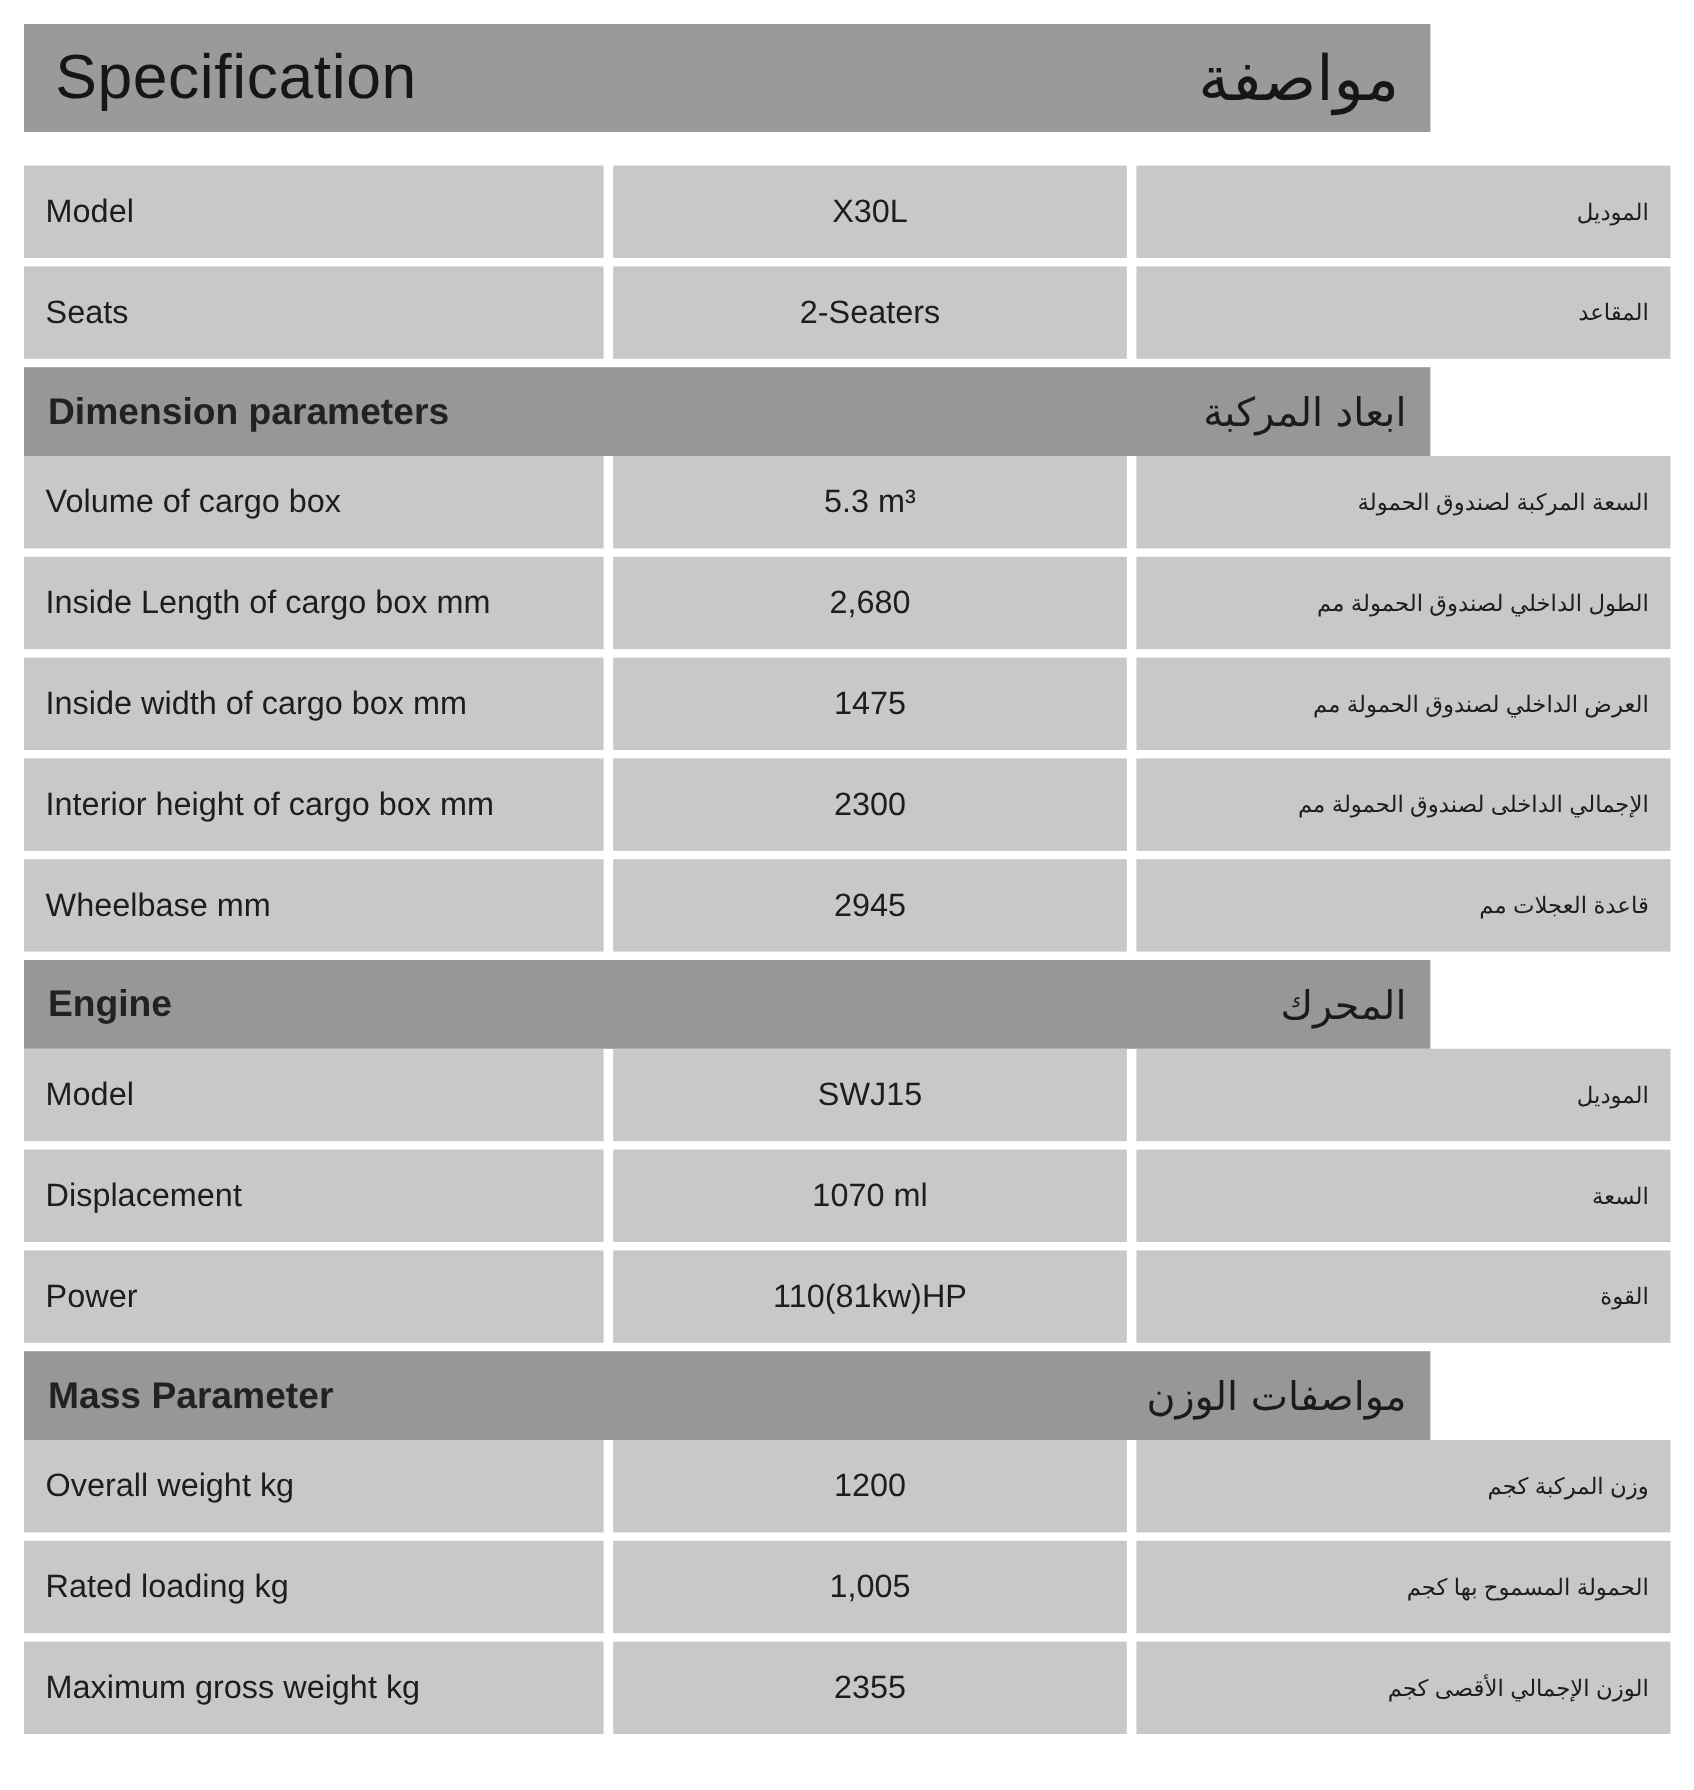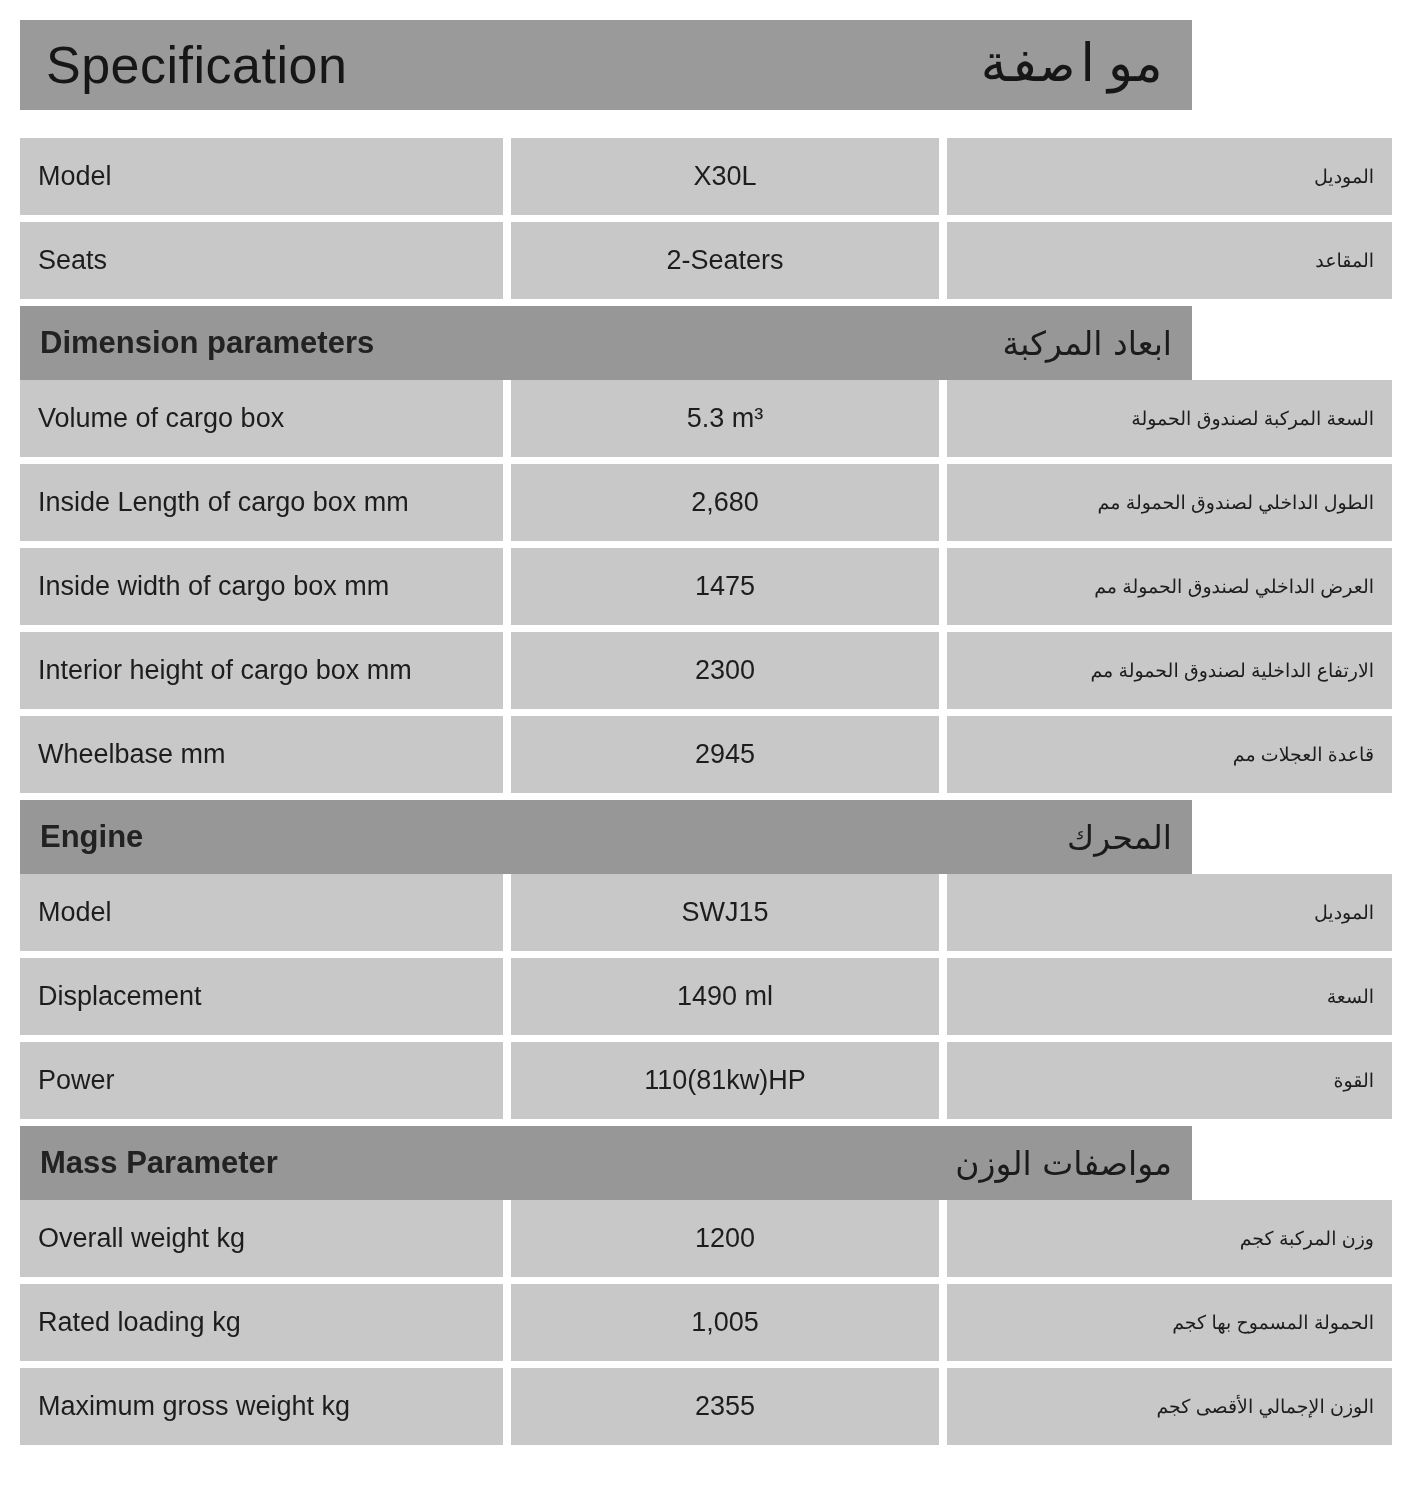--- a/index.html
+++ b/index.html
@@ -19,21 +19,21 @@
   .sheet{padding:20px 20px 0 20px;width:1212px;text-align:right;}
 
   
   .title-bar{
     height:90px;background:var(--title-bar-bg);
     display:flex;align-items:center;justify-content:space-between;
     padding:0 26px;margin-bottom:28px;
   }
   .title-en{font-size:52px;font-weight:400;letter-spacing:0.5px;color:#161616;}
   .title-ar{
-    font-family:Liberation Mono, monospace;direction:rtl;
+    font-family:Liberation Serif, serif;direction:rtl;
     font-size:52px;font-weight:400;color:#161616;
   }
 
   
   .section-bar{
     height:74px;background:var(--section-bar-bg);
     display:flex;align-items:center;justify-content:space-between;
     padding:0 20px;margin-bottom:0;
   }
   .sec-en{font-size:31px;font-weight:700;color:#222;}
@@ -101,42 +101,42 @@
       <div class="cell ar">الطول الداخلي لصندوق الحمولة مم</div>
     </div>
     <div class="row">
       <div class="cell en">Inside width of cargo box mm</div>
       <div class="cell val">1475</div>
       <div class="cell ar">العرض الداخلي لصندوق الحمولة مم</div>
     </div>
     <div class="row">
       <div class="cell en">Interior height of cargo box mm</div>
       <div class="cell val">2300</div>
-      <div class="cell ar">الارتفاع الداخلية لصندوق الحمولة مم</div>
+      <div class="cell ar">الإجمالي الداخلى لصندوق الحمولة مم</div>
     </div>
     <div class="row">
       <div class="cell en">Wheelbase mm</div>
       <div class="cell val">2945</div>
       <div class="cell ar">قاعدة العجلات مم</div>
     </div>
   </div>
 
   <div class="group">
     <div class="section-bar">
       <div class="sec-en">Engine</div>
       <div class="sec-ar">المحرك</div>
     </div>
     <div class="row">
       <div class="cell en">Model</div>
       <div class="cell val">SWJ15</div>
       <div class="cell ar">الموديل</div>
     </div>
     <div class="row">
       <div class="cell en">Displacement</div>
-      <div class="cell val">1490 ml</div>
+      <div class="cell val">1070 ml</div>
       <div class="cell ar">السعة</div>
     </div>
     <div class="row">
       <div class="cell en">Power</div>
       <div class="cell val">110(81kw)HP</div>
       <div class="cell ar">القوة</div>
     </div>
   </div>
 
   <div class="group">

